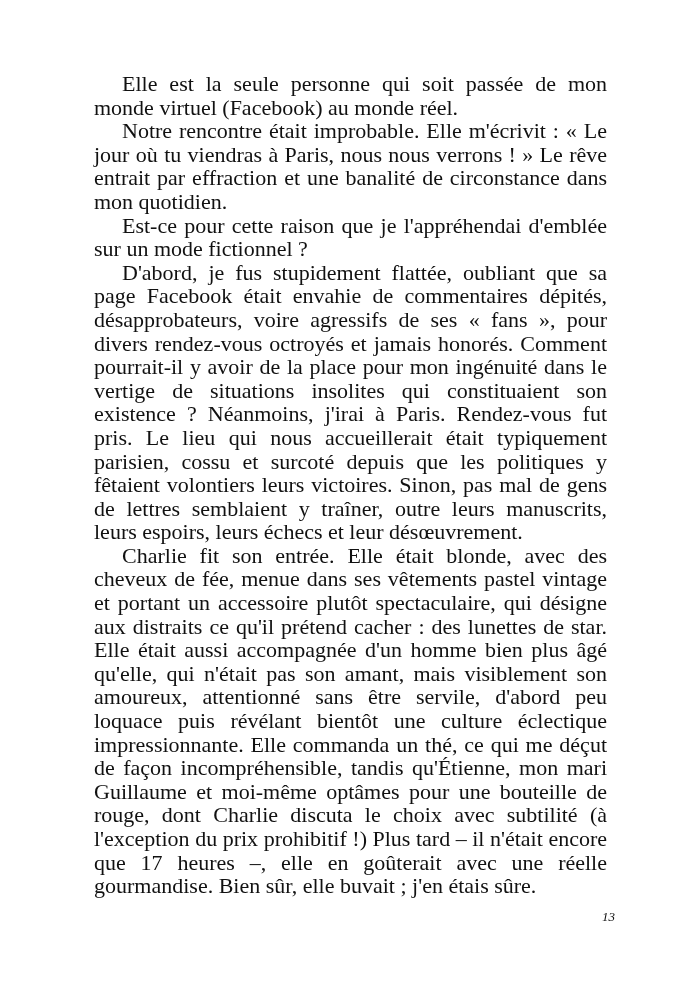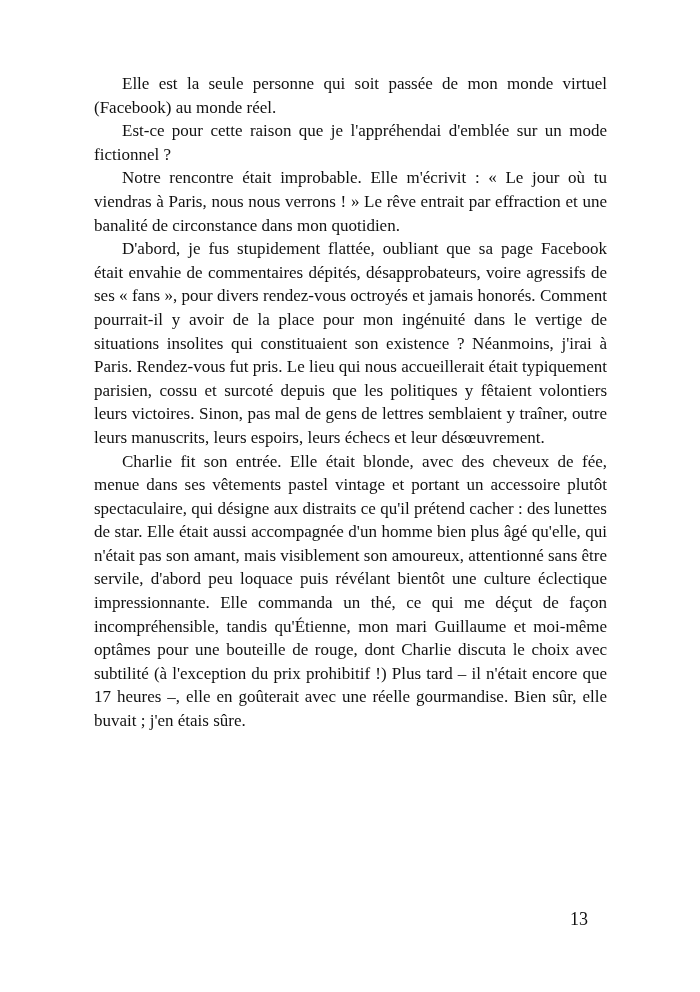--- a/index.html
+++ b/index.html
@@ -14,43 +14,44 @@
     background: #ffffff;
     font-family: "Liberation Serif", "DejaVu Serif", serif;
     color: #111111;
     overflow: hidden;
   }
   .text-block {
     position: absolute;
     left: 94px;
     top: 72px;
     width: 513px;
-    font-size: 17px;
+    font-size: 22px;
     line-height: 23.6px;
     text-align: justify;
   }
   .text-block p {
     margin: 0;
     padding: 0;
     text-indent: 28px;
   }
   .page-number {
     position: absolute;
     top: 910px;
-    right: 112px;
-    font-size: 18px;
+    right: 85px;
+    font-size: 13px;
     line-height: 1;
     color: #111111;
+    font-style: italic;
   }
 </style>
 </head>
 <body>
 
 <div class="page">
   <div class="text-block">
     <p>Elle est la seule personne qui soit passée de mon monde virtuel (Facebook) au monde réel.</p>
+    <p>Notre rencontre était improbable. Elle m'écrivit : « Le jour où tu viendras à Paris, nous nous verrons ! » Le rêve entrait par effraction et une banalité de circonstance dans mon quotidien.</p>
     <p>Est-ce pour cette raison que je l'appréhendai d'emblée sur un mode fictionnel ?</p>
-    <p>Notre rencontre était improbable. Elle m'écrivit : « Le jour où tu viendras à Paris, nous nous verrons ! » Le rêve entrait par effraction et une banalité de circonstance dans mon quotidien.</p>
     <p>D'abord, je fus stupidement flattée, oubliant que sa page Facebook était envahie de commentaires dépités, désapprobateurs, voire agressifs de ses « fans », pour divers rendez-vous octroyés et jamais honorés. Comment pourrait-il y avoir de la place pour mon ingénuité dans le vertige de situations insolites qui constituaient son existence ? Néanmoins, j'irai à Paris. Rendez-vous fut pris. Le lieu qui nous accueillerait était typiquement parisien, cossu et surcoté depuis que les politiques y fêtaient volontiers leurs victoires. Sinon, pas mal de gens de lettres semblaient y traîner, outre leurs manuscrits, leurs espoirs, leurs échecs et leur désœuvrement.</p>
     <p>Charlie fit son entrée. Elle était blonde, avec des cheveux de fée, menue dans ses vêtements pastel vintage et portant un accessoire plutôt spectaculaire, qui désigne aux distraits ce qu'il prétend cacher : des lunettes de star. Elle était aussi accompagnée d'un homme bien plus âgé qu'elle, qui n'était pas son amant, mais visiblement son amoureux, attentionné sans être servile, d'abord peu loquace puis révélant bientôt une culture éclectique impressionnante. Elle commanda un thé, ce qui me déçut de façon incompréhensible, tandis qu'Étienne, mon mari Guillaume et moi-même optâmes pour une bouteille de rouge, dont Charlie discuta le choix avec subtilité (à l'exception du prix prohibitif !) Plus tard – il n'était encore que 17 heures –, elle en goûterait avec une réelle gourmandise. Bien sûr, elle buvait ; j'en étais sûre.</p>
   </div>
   <div class="page-number">13</div>
 </div>
 
 </body></html>

